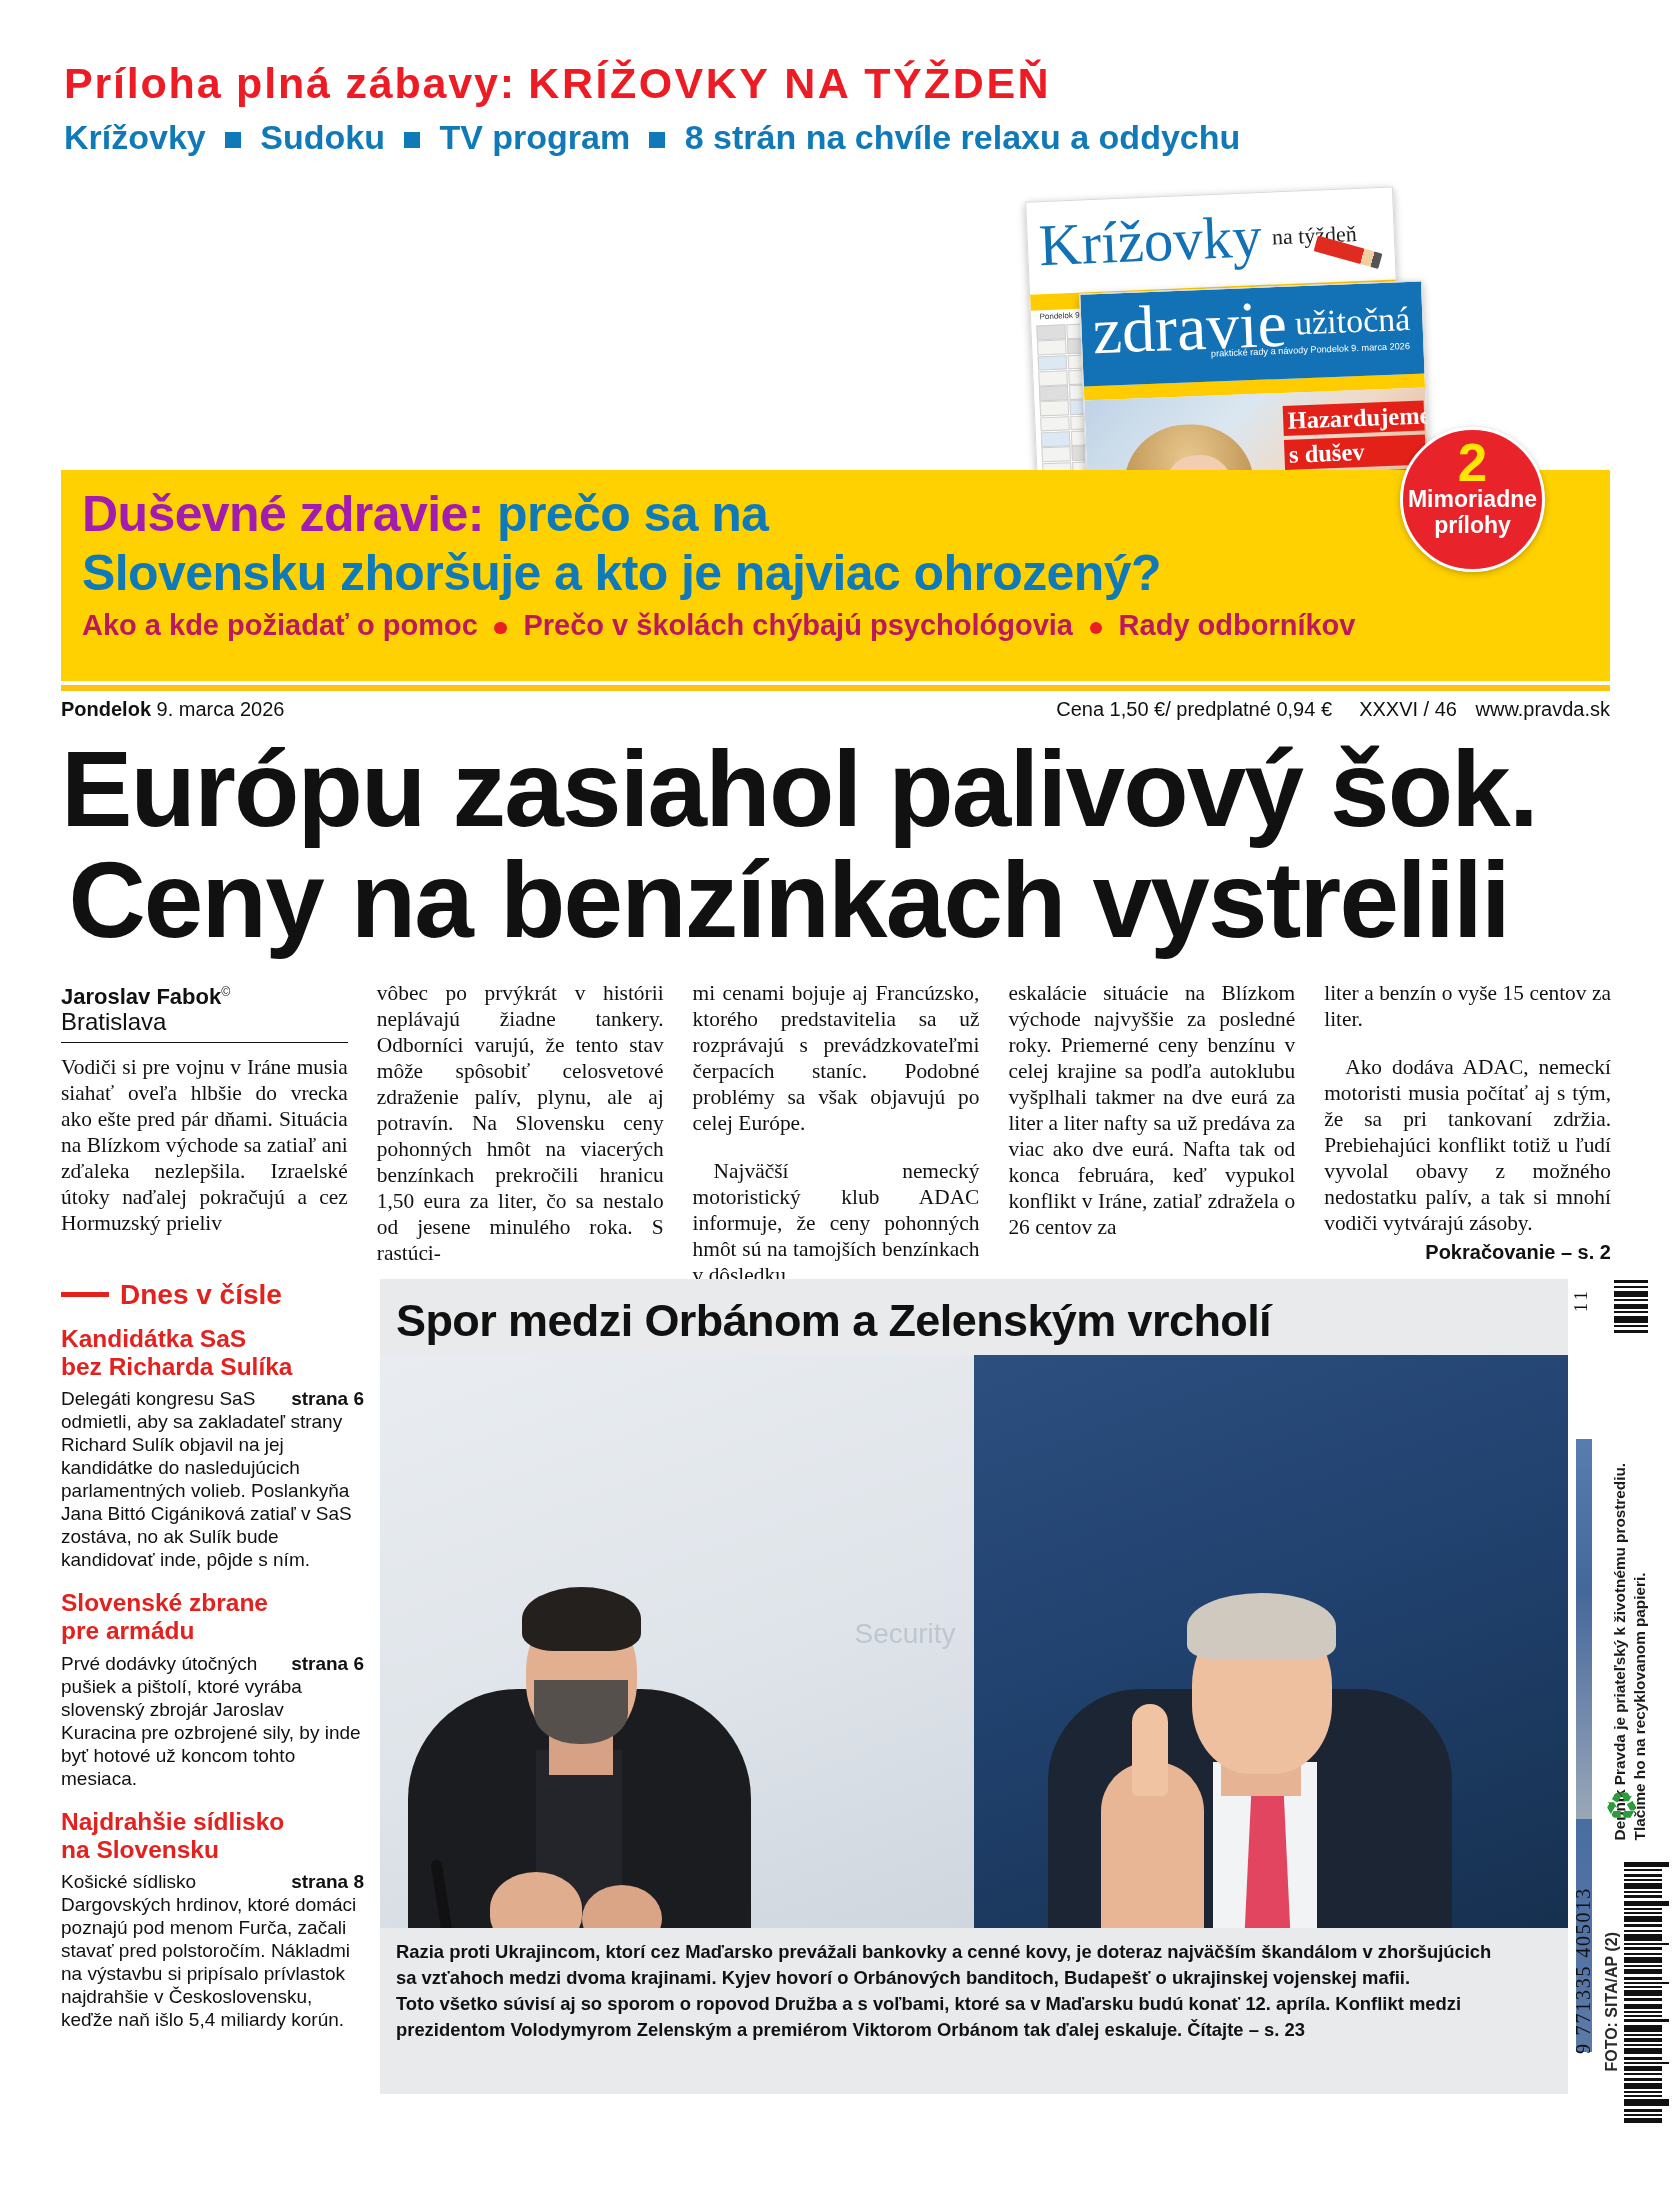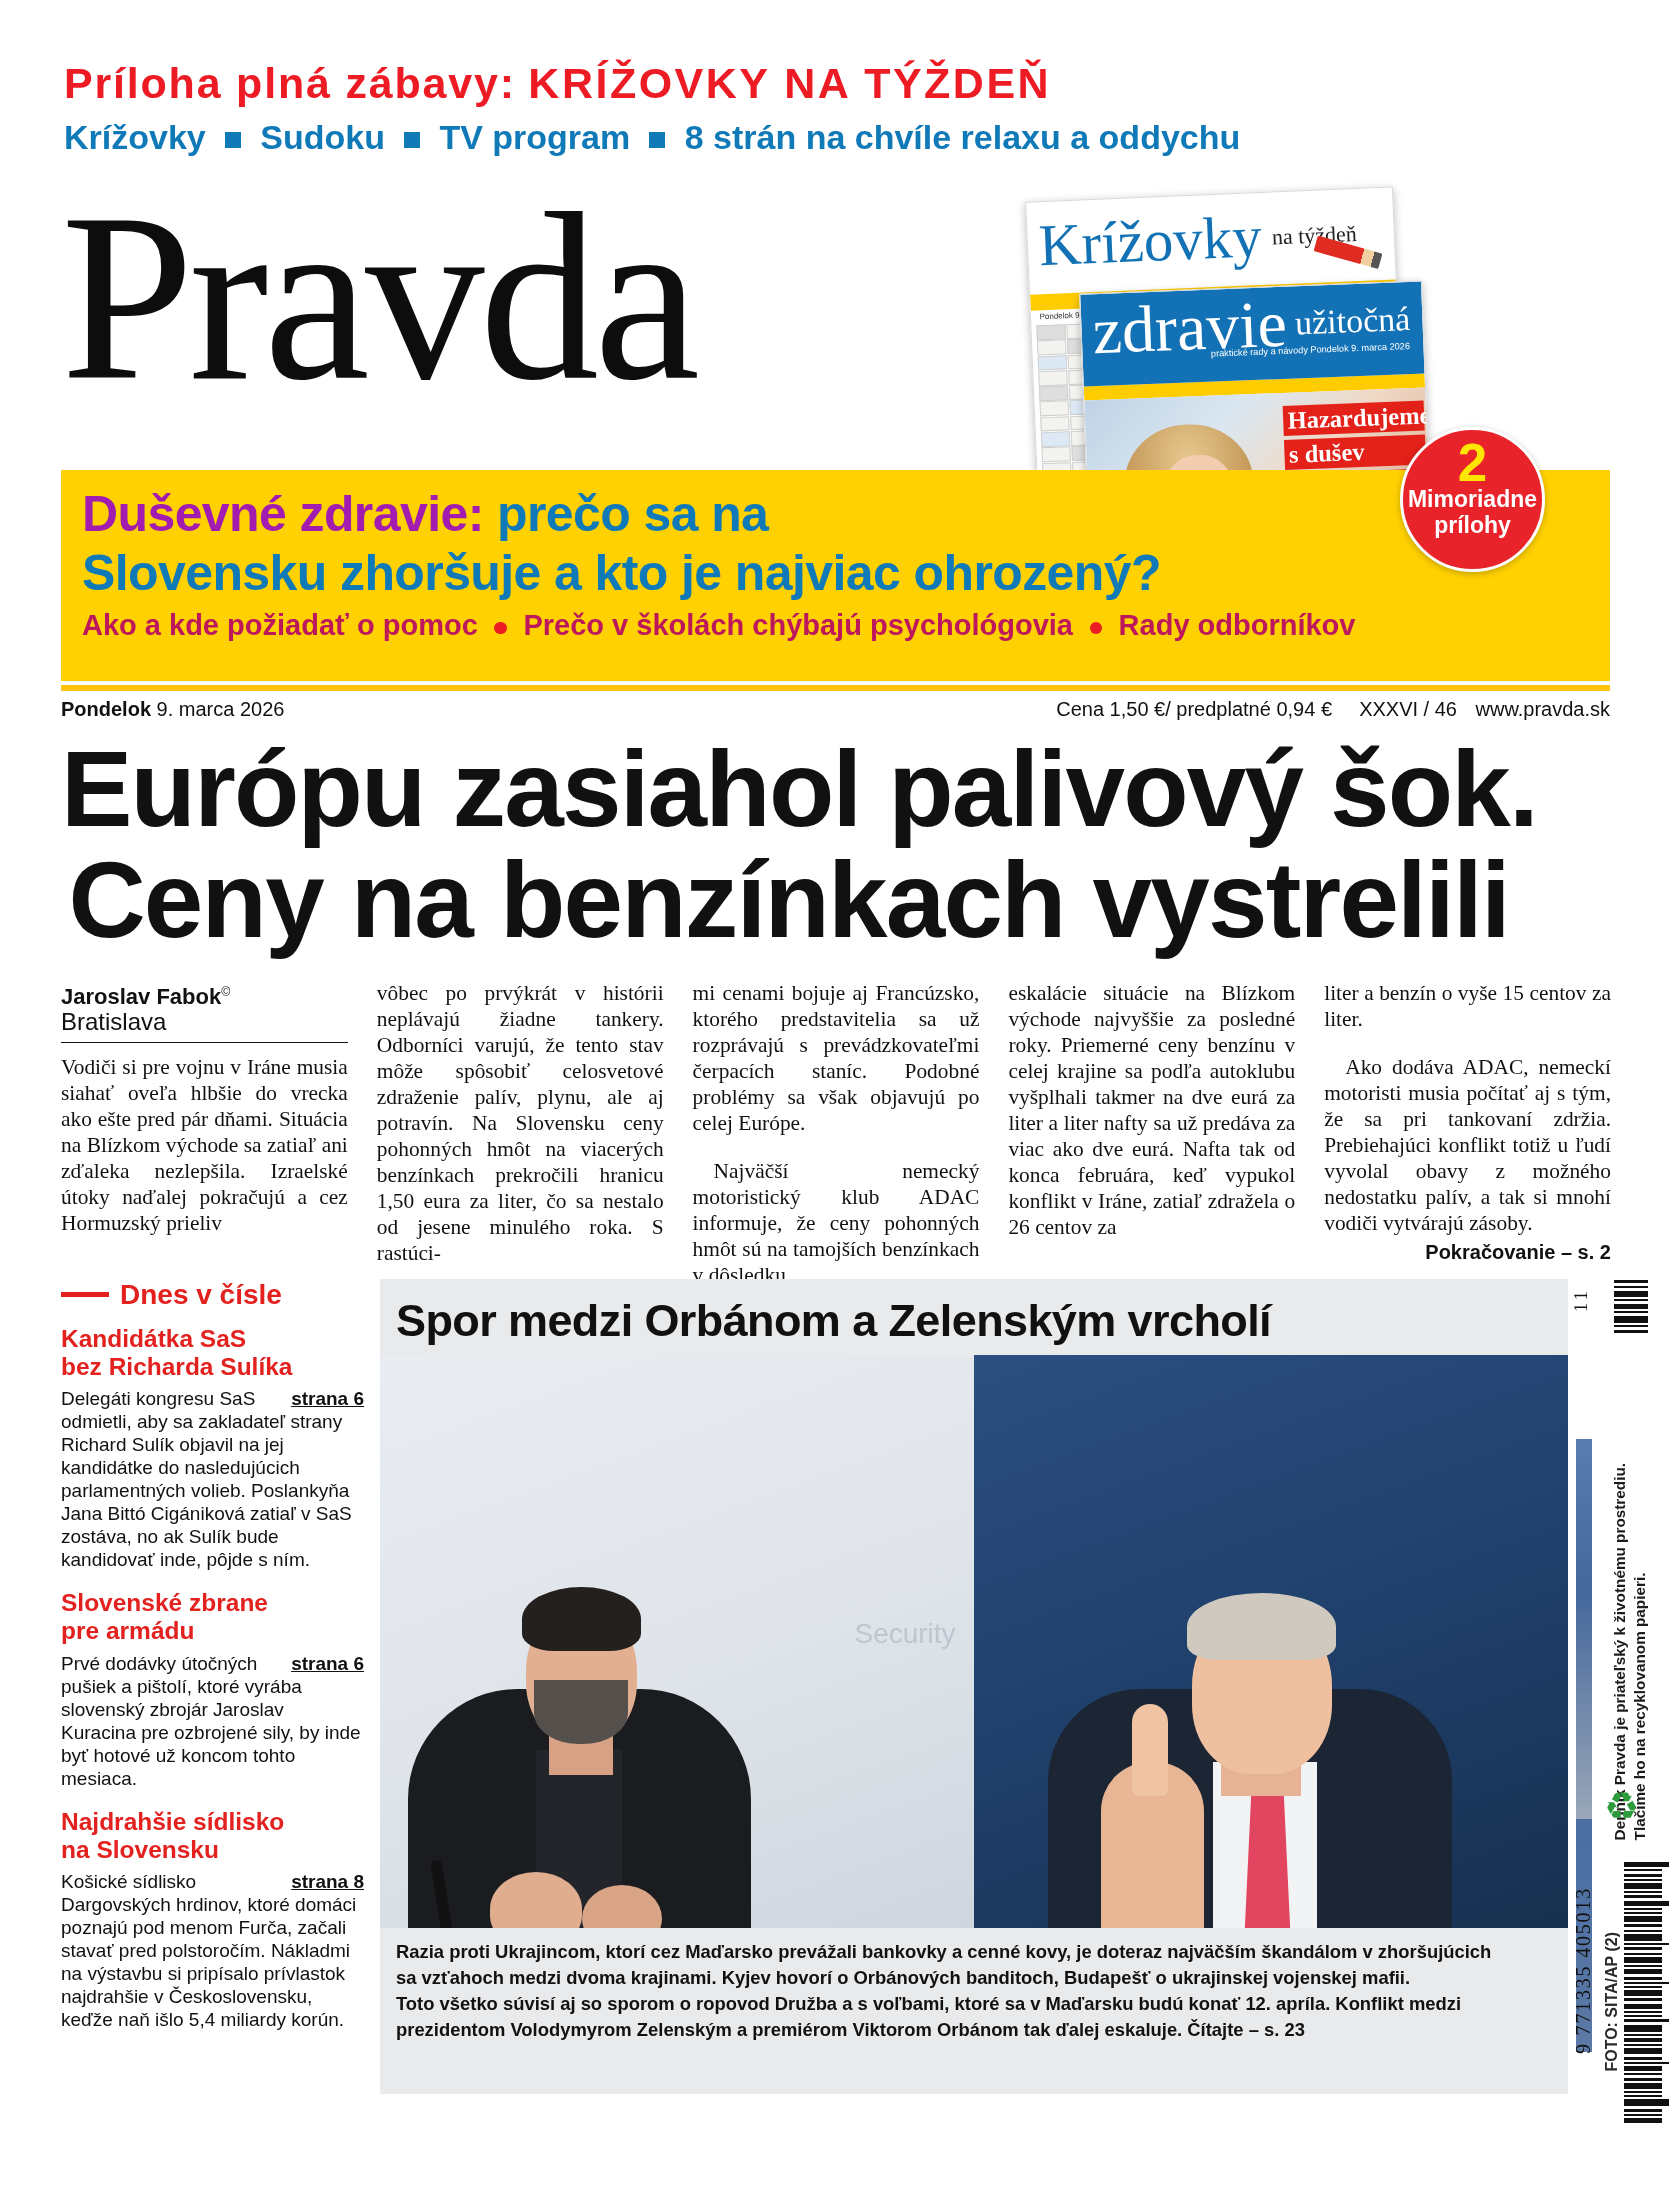--- a/index.html
+++ b/index.html
@@ -149,21 +149,21 @@
 
   
   .sidebar { position:absolute; left:61px; top:1280px; width:303px; }
   .dnes-head { display:flex; align-items:center; gap:11px; margin-bottom:16px; }
   .dnes-dash { width:48px; height:5.5px; background:#e3211e; }
   .dnes-title { color:#e3211e; font-weight:bold; font-size:28px; line-height:29px; }
   .sb-item { margin-bottom:18.4px; }
   .sb-title { color:#e3211e; font-weight:bold; font-size:24.5px; line-height:28px;
               margin-bottom:6.1px; }
   .sb-text { font-size:19px; line-height:23px; color:#111; }
-  .sb-text .pg { font-weight:bold; float:right; margin-left:18px;text-decoration:underline; }
+  .sb-text .pg { font-weight:bold; float:right; margin-left:18px; }
 
   
   .photoblock { position:absolute; left:380px; top:1279px; width:1188px; height:815px;
                 background:#e9eaec; }
   .pb-head { font-weight:bold; font-size:45px; line-height:56px; color:#111;
              padding:13.5px 0 6.1px 16px; white-space:nowrap; letter-spacing:-0.6px; }
   .pb-photos { display:flex; height:573px; }
   .ph { width:50%; position:relative; overflow:hidden; }
   .ph-z { background:linear-gradient(160deg,#e9edf1 0%,#dfe4ea 55%,#cfd6de 100%); }
   .ph-o { background:linear-gradient(160deg,#2c4f80 0%,#20406c 50%,#16304f 100%); }
@@ -255,23 +255,20 @@
       <span>Krížovky</span>
       <span class="sq"></span>
       <span>Sudoku</span>
       <span class="sq"></span>
       <span>TV program</span>
       <span class="sq"></span>
       <span>8 strán na chvíle relaxu a oddychu</span>
     </div>
   </div>
 
-  <div class="masthead">
-    <div class="wordmark">Pravda</div>
-  </div>
 
   <div class="collage">
 
     <div class="paper paper-kriz">
       <div class="kriz-title">Krížovky</div>
       <div class="kriz-sub">na týždeň</div>
       <div class="pencil"></div>
       <div class="kriz-yellow"></div>
       <div class="kriz-date">Pondelok 9. marca 2026</div>
       <div class="kriz-grid">

